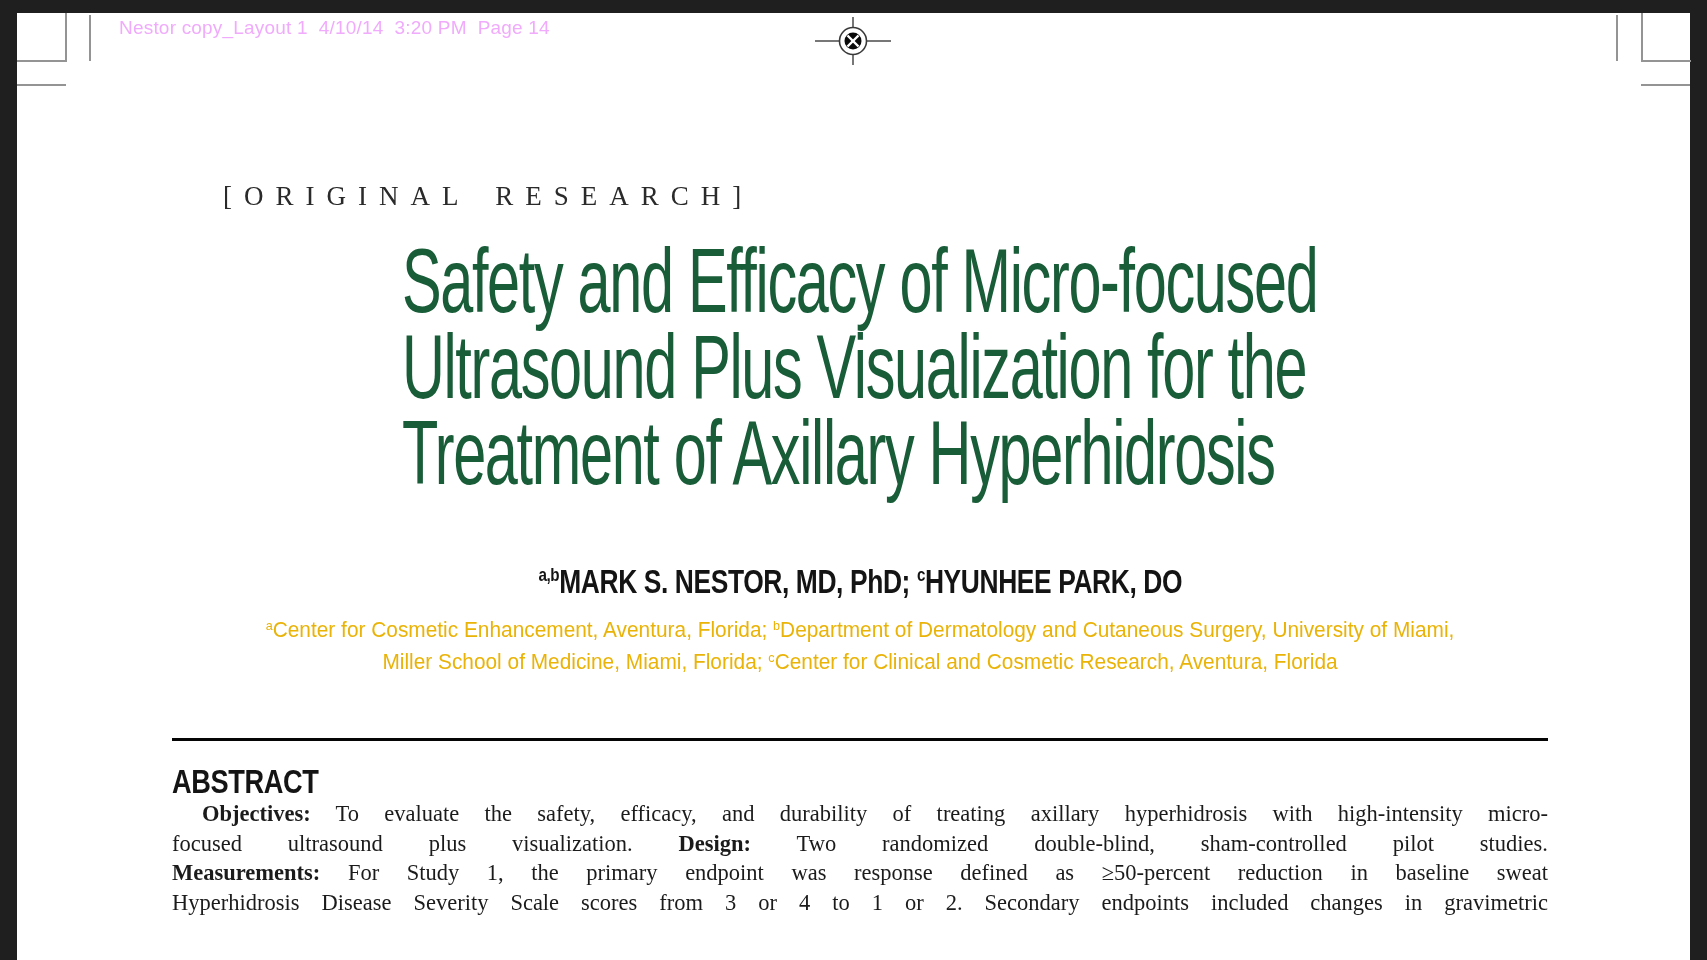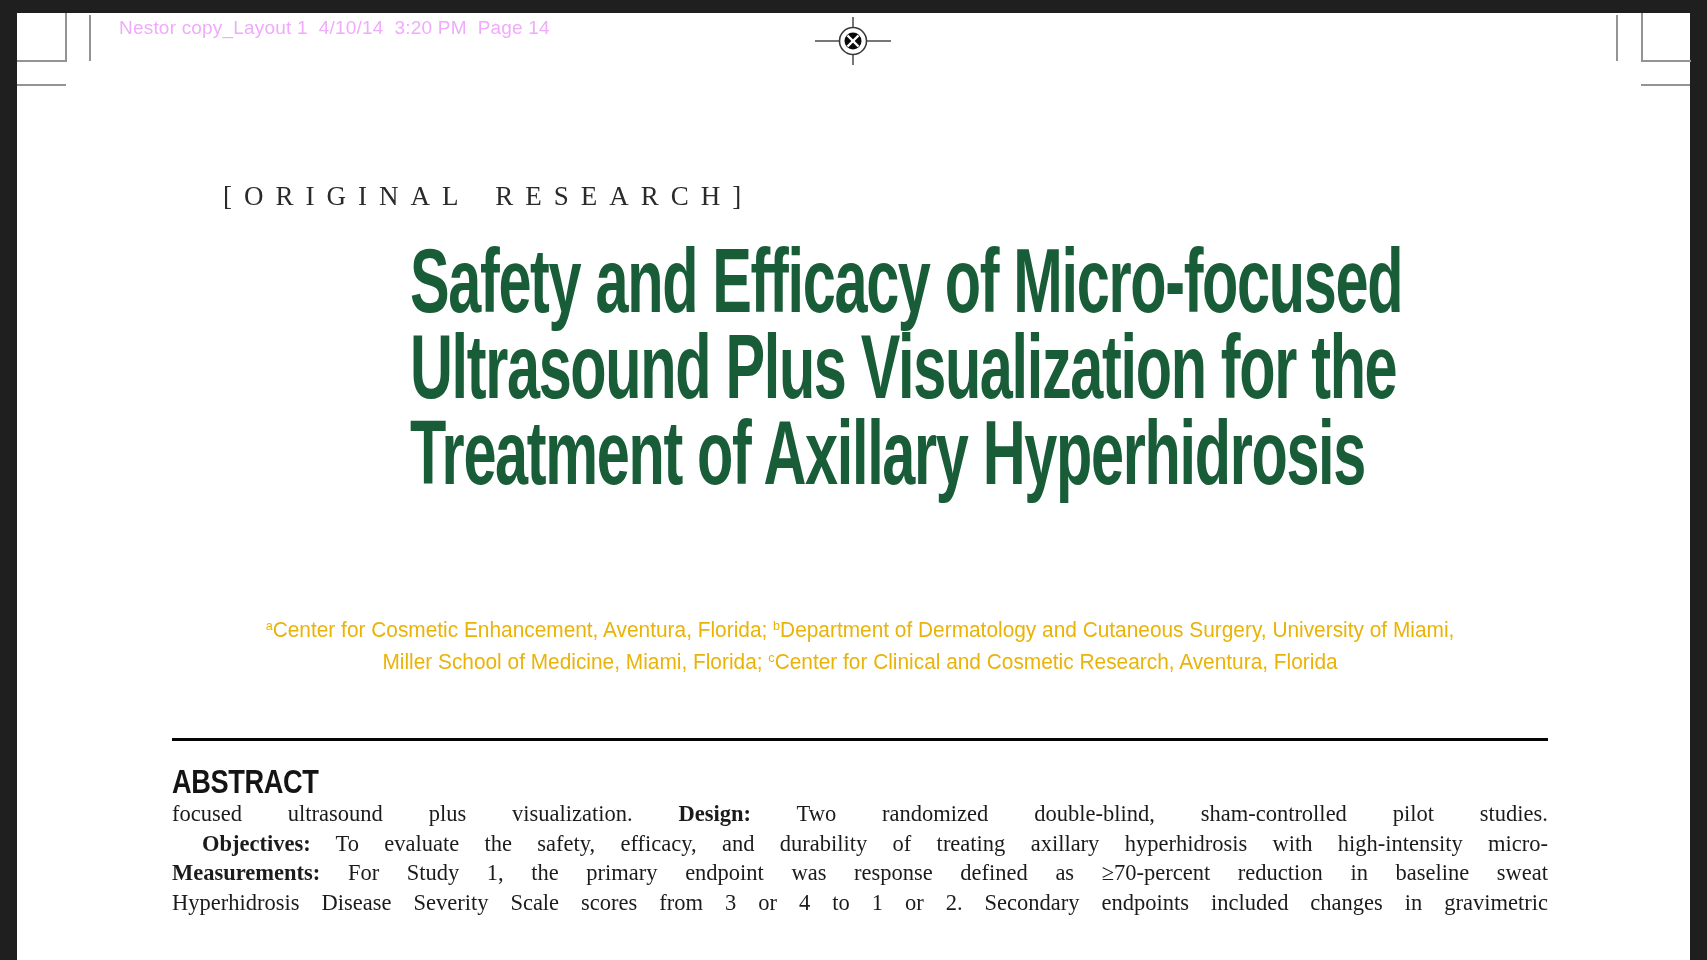--- a/index.html
+++ b/index.html
@@ -32,22 +32,22 @@
   .cropline-h-tr{position:absolute;left:1641px;top:84px;width:49px;height:2px;background:var(--mark-gray,#949494);}
   .regmark{position:absolute;left:813px;top:13px;}
 
   
   .kicker{
     position:absolute;left:183px;top:181px;
     font-family:"Liberation Serif","DejaVu Serif",serif;
     font-size:27px;color:#2a2a2a;letter-spacing:12px;word-spacing:7px;white-space:nowrap;margin-left:40px;
   }
   .title{
-    position:absolute;left:176px;top:238px;width:1376px;text-align:center;
-    color:var(--title-green,#185c38);font-weight:bold;line-height:86px;font-size:90px;
+    position:absolute;left:168px;top:238px;width:1376px;text-align:left;
+    color:var(--title-green,#185c38);font-weight:normal;line-height:86px;font-size:90px;
   }
   .title .tline{display:block;transform:scaleX(0.66);transform-origin:center;
     letter-spacing:-2px;white-space:nowrap;}
   .byline{
     position:absolute;left:172px;top:563px;width:1376px;text-align:center;
     font-weight:bold;font-size:33px;color:#141414;white-space:nowrap;
   }
   .byline-inner{display:inline-block;transform:scaleX(0.8);transform-origin:center;letter-spacing:-0.5px;}
   .byline sup{font-size:19px;vertical-align:12px;}
   .affils{
@@ -105,30 +105,33 @@
   <div class="slug">Nestor copy_Layout 1  4/10/14  3:20 PM  Page 14</div>
 
   <div class="kicker">[ORIGINAL RESEARCH]</div>
 
   <div class="title">
     <span class="tline">Safety and Efficacy of Micro-focused</span>
     <span class="tline">Ultrasound Plus Visualization for the</span>
     <span class="tline">Treatment of Axillary Hyperhidrosis</span>
   </div>
 
+  <div class="byline">
+    <span class="byline-inner"><sup>a,b</sup><span>MARK S. NESTOR, MD, PhD; </span><sup>c</sup><span>HYUNHEE PARK, DO</span></span>
+  </div>
 
   <div class="affils">
     <span class="aline"><sup>a</sup><span>Center for Cosmetic Enhancement, Aventura, Florida; </span><sup>b</sup><span>Department of Dermatology and Cutaneous Surgery, University of Miami,</span></span>
     <span class="aline"><span>Miller School of Medicine, Miami, Florida; </span><sup>c</sup><span>Center for Clinical and Cosmetic Research, Aventura, Florida</span></span>
   </div>
 
   <div class="rule"></div>
 
   <div class="abs-heading">ABSTRACT</div>
 
   <div class="abs-body">
+    <div class="abs-line indent"><b>Objectives:</b><span> To evaluate the safety, efficacy, and durability of treating axillary hyperhidrosis with high-intensity micro-</span></div>
     <div class="abs-line"><span>focused ultrasound plus visualization. </span><b>Design:</b><span> Two randomized double-blind, sham-controlled pilot studies.</span></div>
-    <div class="abs-line indent"><b>Objectives:</b><span> To evaluate the safety, efficacy, and durability of treating axillary hyperhidrosis with high-intensity micro-</span></div>
-    <div class="abs-line"><b>Measurements:</b><span> For Study 1, the primary endpoint was response defined as ≥70-percent reduction in baseline sweat</span></div>
+    <div class="abs-line"><b>Measurements:</b><span> For Study 1, the primary endpoint was response defined as ≥50-percent reduction in baseline sweat</span></div>
     <div class="abs-line"><span>Hyperhidrosis Disease Severity Scale scores from 3 or 4 to 1 or 2. Secondary endpoints included changes in gravimetric</span></div>
   </div>
 
 </div>
 
 </body></html>

